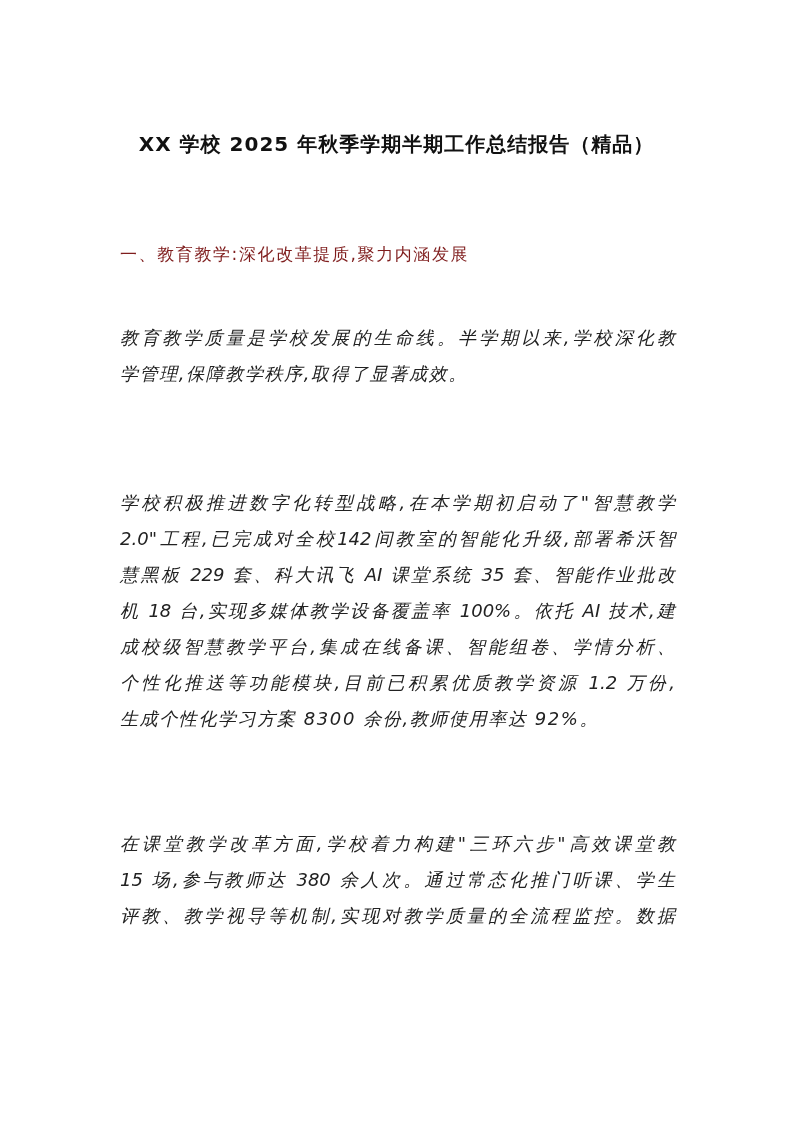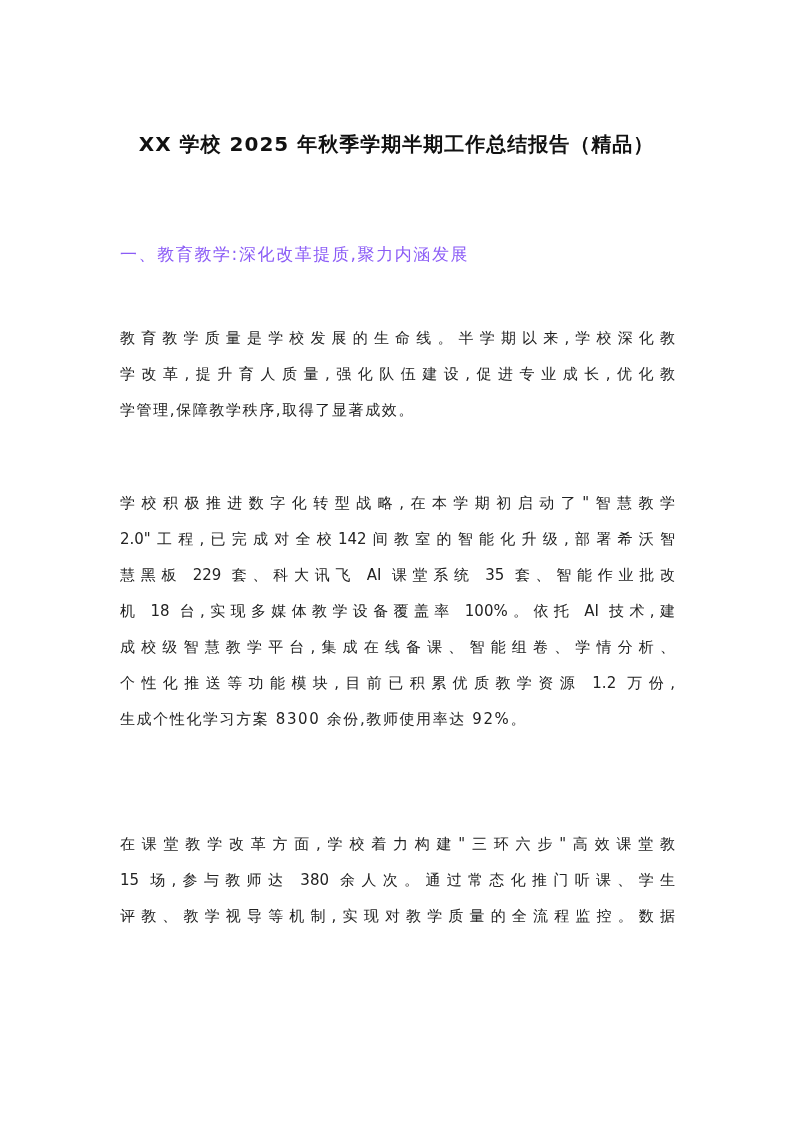--- a/index.html
+++ b/index.html
@@ -34,54 +34,54 @@
       letter-spacing: 1px;
       color: #111;
     }
     .heading {
       position: absolute;
       left: 120px;
       top: 241px;
       font-size: 17px;
       line-height: 26px;
       letter-spacing: 1.6px;
-      color: #8b5cf6;
+      color: #7f1d1d;
     }
     .para {
       position: absolute;
       left: 120px;
       width: 555px;
     }
     .line {
       display: block;
       height: 36px;
       line-height: 36px;
-      font-size: 15px;
+      font-size: 18px;
       white-space: nowrap;
       text-align: justify;
       text-align-last: justify;
       color: #222;
+      font-style: italic;
     }
     .line.last {
       text-align-last: left;
       letter-spacing: 1.6px;
     }
   </style>
 </head>
 <body>
 
 <div class="page">
 
   <div class="title">XX 学校 2025 年秋季学期半期工作总结报告（精品）</div>
 
   <div class="heading">一、教育教学:深化改革提质,聚力内涵发展</div>
 
   <div class="para" style="top:320px;">
     <span class="line">教育教学质量是学校发展的生命线。半学期以来,学校深化教</span>
-    <span class="line">学改革,提升育人质量,强化队伍建设,促进专业成长,优化教</span>
     <span class="line last">学管理,保障教学秩序,取得了显著成效。</span>
   </div>
 
   <div class="para" style="top:485px;">
     <span class="line">学校积极推进数字化转型战略,在本学期初启动了"智慧教学</span>
     <span class="line">2.0"工程,已完成对全校142间教室的智能化升级,部署希沃智</span>
     <span class="line">慧黑板 229 套、科大讯飞 AI 课堂系统 35 套、智能作业批改</span>
     <span class="line">机 18 台,实现多媒体教学设备覆盖率 100%。依托 AI 技术,建</span>
     <span class="line">成校级智慧教学平台,集成在线备课、智能组卷、学情分析、</span>
     <span class="line">个性化推送等功能模块,目前已积累优质教学资源 1.2 万份,</span>

